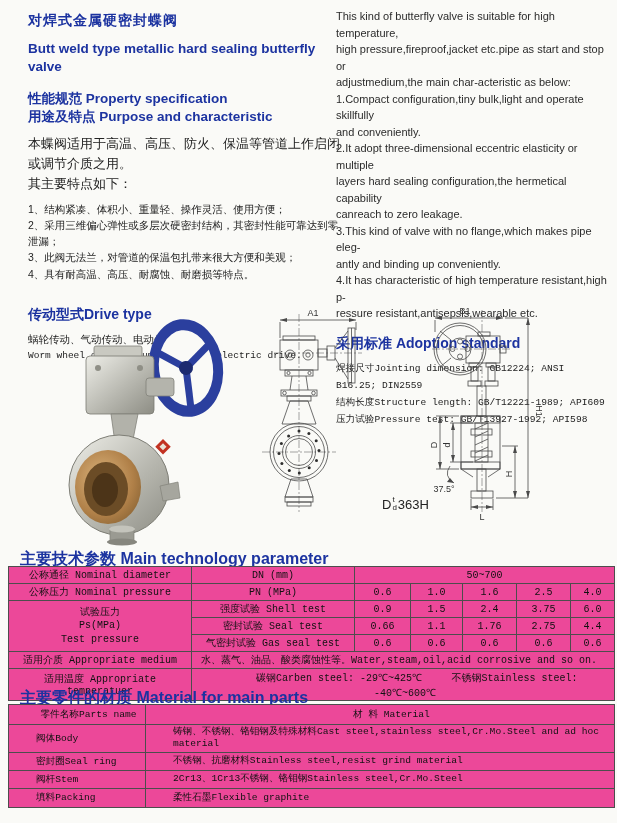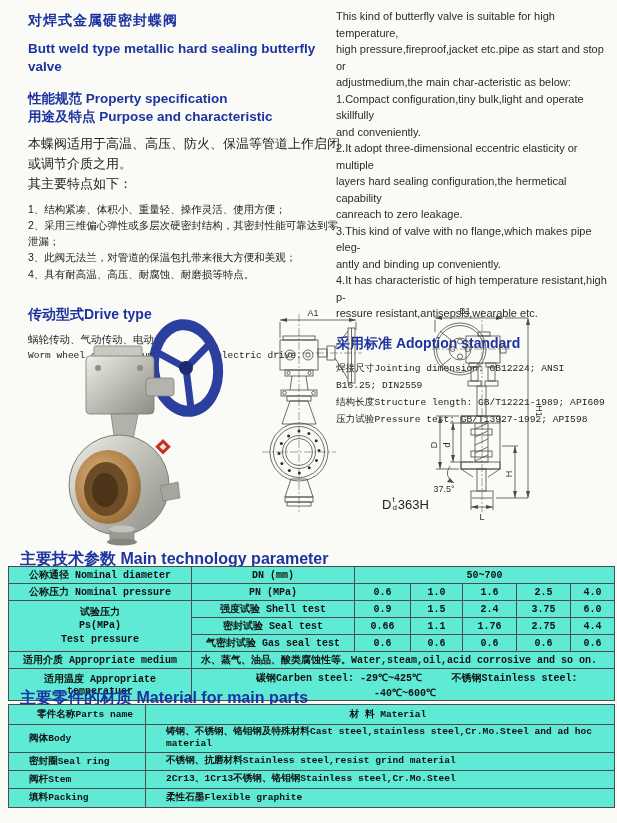--- a/index.html
+++ b/index.html
@@ -44,33 +44,33 @@
     font-size:13px; color:#222; font-weight:normal;
     display:flex; align-items:center;
   }
   #model-label .stack { display:inline-flex; flex-direction:column; font-size:8px; line-height:1; margin:0 1px; }
 
   
   .table-heading { position:absolute; left:20px; font-size:16px; font-weight:bold; color:#1c33a0; }
   #tech-heading { top:549px; }
   #materials-heading { top:688px; }
 
-  table { border-collapse:collapse; table-layout:fixed; background:#5eead4;font-weight:bold; }
+  table { border-collapse:collapse; table-layout:fixed; background:#ec4899; }
   td { border:1px solid #4d4d4d; font-size:10px; color:#111; padding:1px 4px; overflow:hidden; }
   .cjk-mono { font-family:"Liberation Mono", monospace; }
 
   #tech-table { position:absolute; left:8px; top:566px; width:606px; }
   #tech-table td { text-align:center; height:16px; }
   #tech-table .left-label { text-align:center; }
   .tp-line { font-size:10px; line-height:1.35; }
   #temp-row-cell { text-align:left; padding-left:8px;margin-top:40px; }
   #temp-carbon { display:inline-block; width:52%; }
 
   #materials-table { position:absolute; left:8px; top:704px; width:606px; }
-  #materials-table td { height:18px; text-align:left; padding-left:20px; font-size:9.6px; }
+  #materials-table td { height:18px; text-align:left; padding-left:27px; font-size:9.6px; }
   #materials-table td.center { text-align:center; }
   #materials-table .mat-cell { white-space:pre-line; line-height:1.3; }
   #materials-table tr.hdr td { height:20px; }
 </style>
 </head>
 <body>
 
 <div id="top-left">
   <div class="title-zh">对焊式金属硬密封蝶阀</div>
   <div class="title-en">Butt weld type metallic hard sealing butterfly valve</div>

